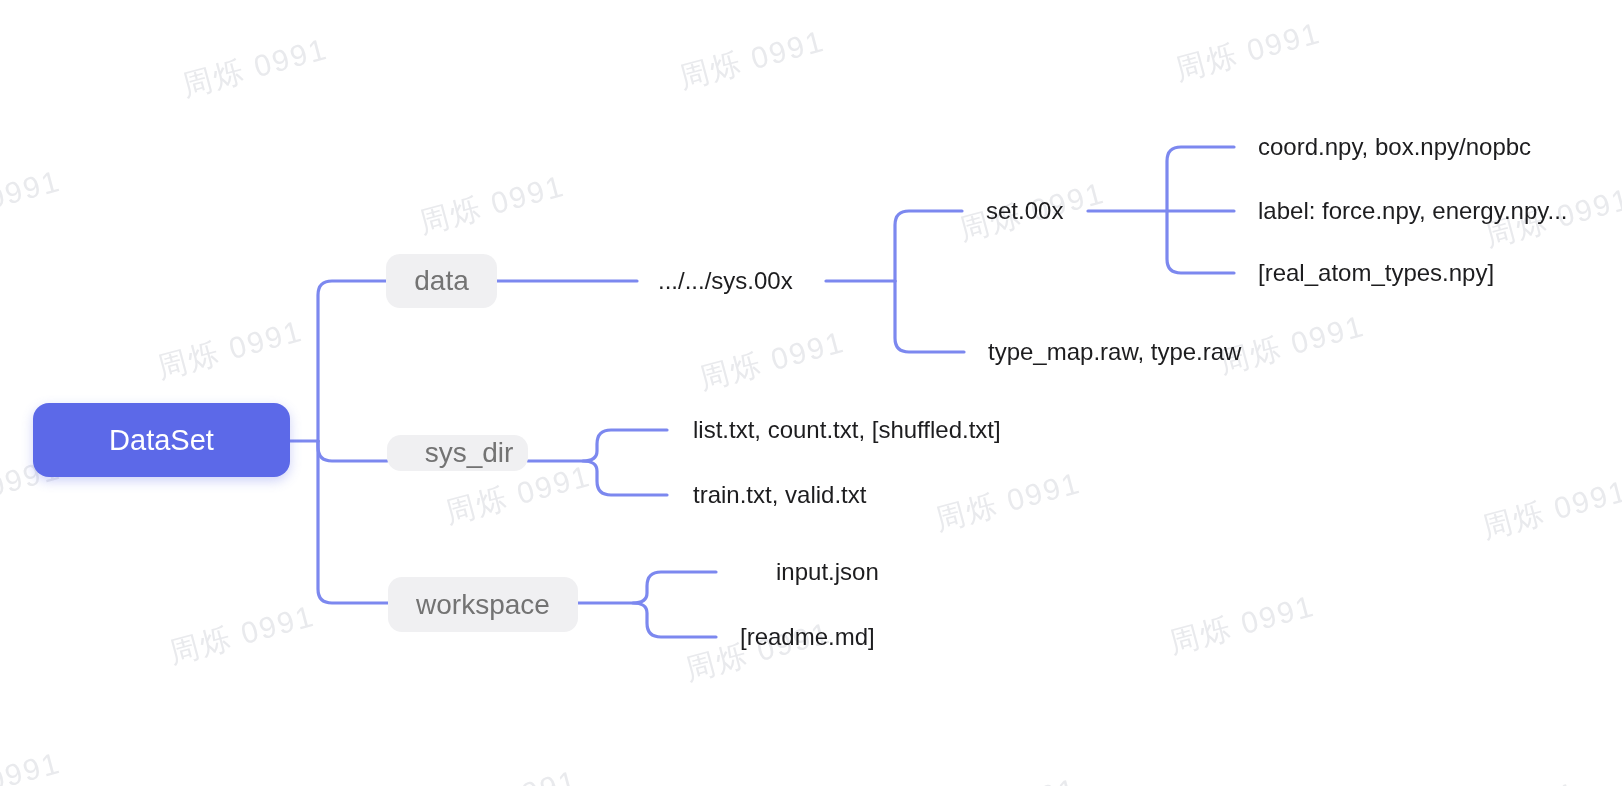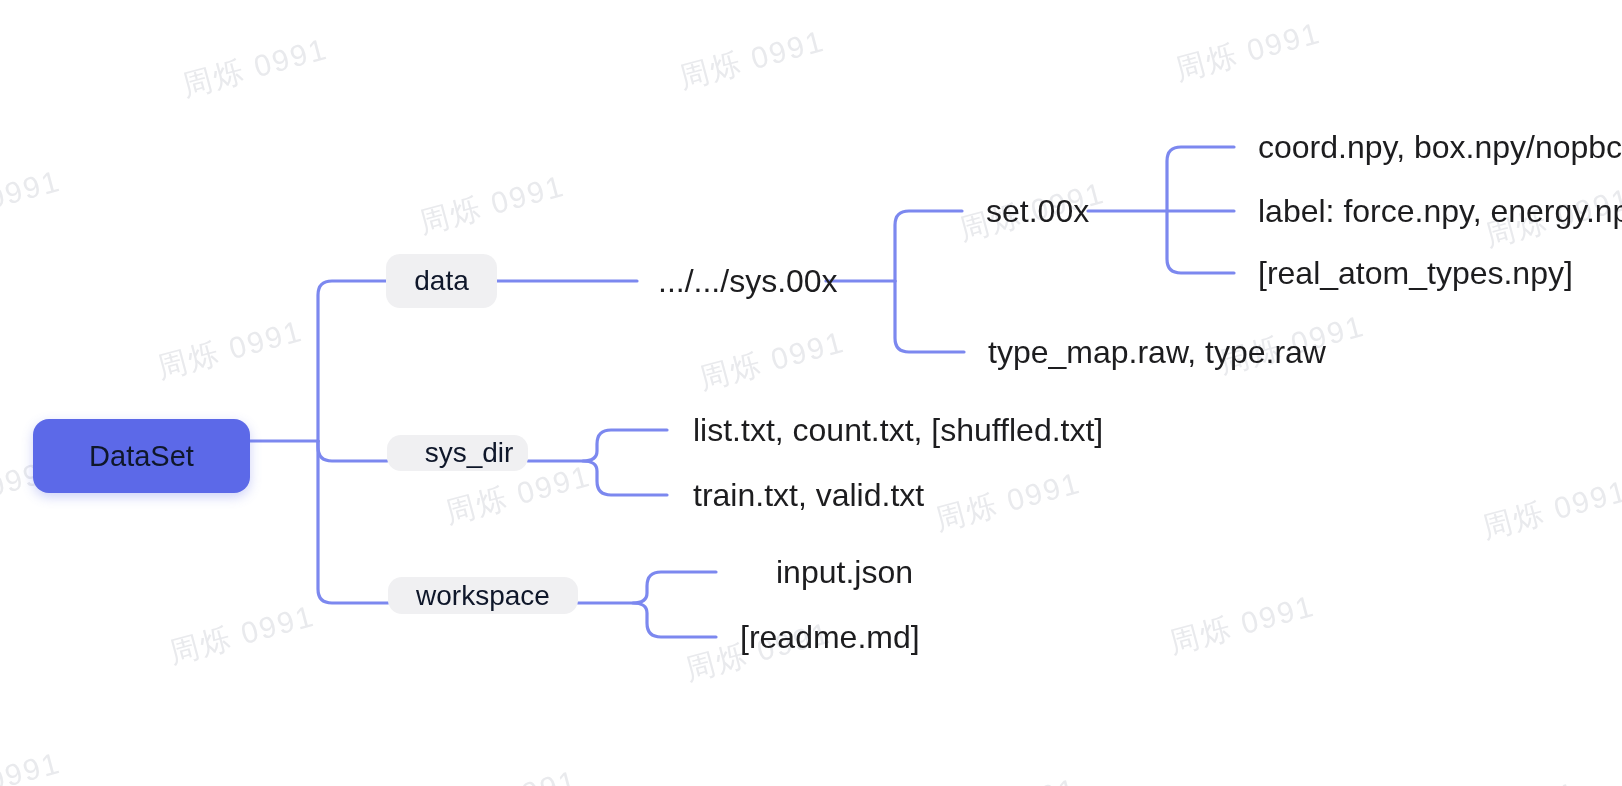--- a/index.html
+++ b/index.html
@@ -31,41 +31,40 @@
   }
   .node {
     position: absolute;
     display: flex;
     align-items: center;
     justify-content: center;
     box-sizing: border-box;
     white-space: nowrap;
   }
   .node-root {
-    left: 33px; top: 403px; width: 217px; height: 74px;
+    left: 33px; top: 403px; width: 257px; height: 74px;
     background: #5c69e8;
     border-radius: 16px;
-    color: #0f172a;
+    color: #ffffff;
     font-size: 29px;
     box-shadow: 0 4px 12px rgba(92,105,232,0.30);
-    margin-top: 16px;
   }
   .node-branch {
     background: #f0f0f2;
     border-radius: 14px;
-    color: #0f172a;
+    color: #737373;
     font-size: 28px;
   }
   .node-data      { left: 386px; top: 254px; width: 111px; height: 54px; }
   .node-sysdir    { left: 387px; top: 435px; width: 141px; height: 36px; padding-left: 23px; }
-  .node-workspace { left: 388px; top: 577px; width: 190px; height: 37px; }
+  .node-workspace { left: 388px; top: 577px; width: 190px; height: 55px; }
   .leaf {
     position: absolute;
     transform: translateY(-50%);
-    font-size: 32px;
+    font-size: 24px;
     color: #1d1d1f;
     white-space: nowrap;
   }
 </style>
 </head>
 <body>
 
 <div class="layer watermark-layer">
     <div class="watermark" style="left: 255px; top: 68px;">周烁 0991</div>
     <div class="watermark" style="left: 752px; top: 60px;">周烁 0991</div>

